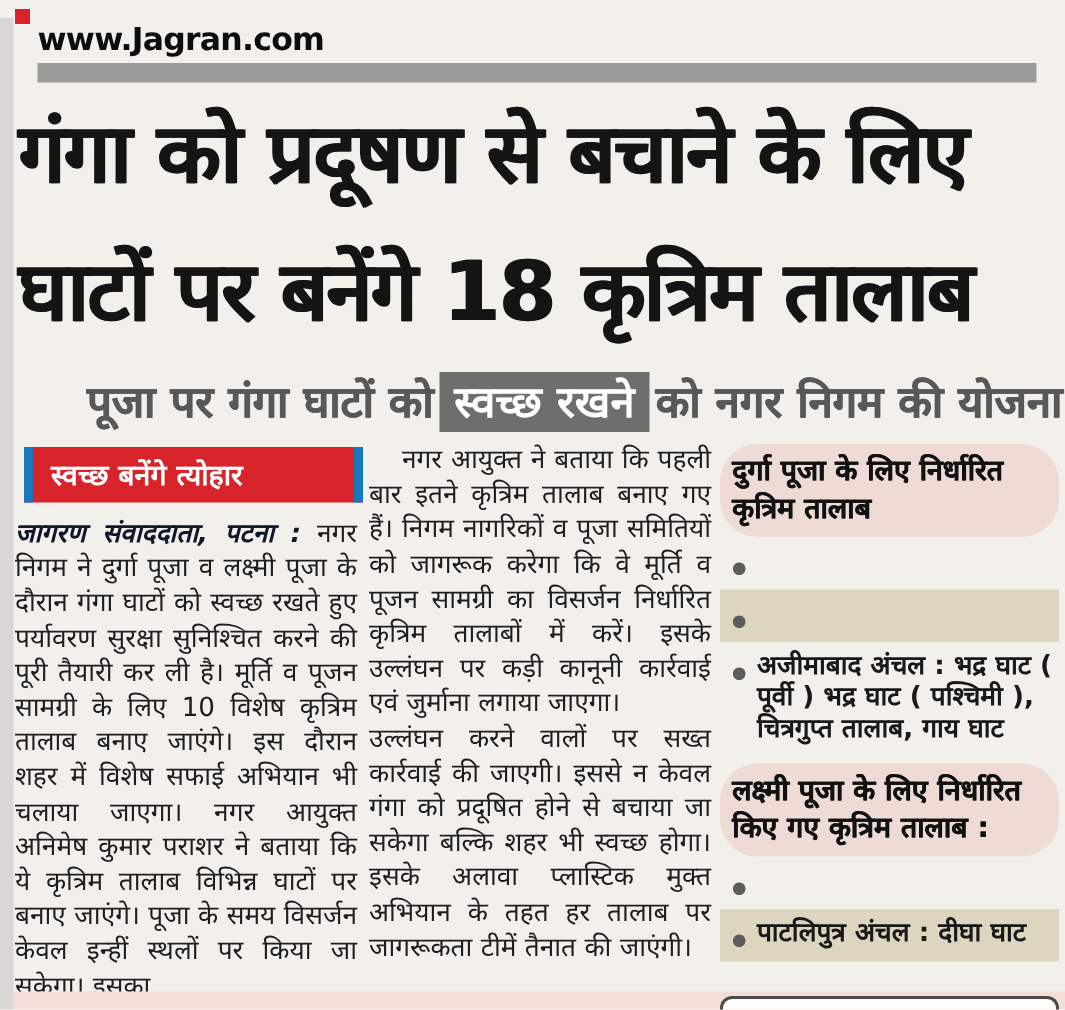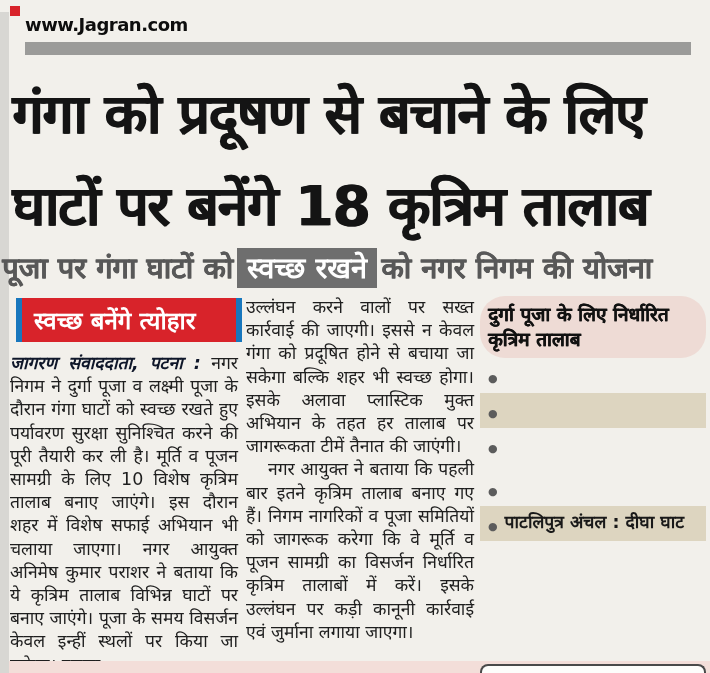--- a/index.html
+++ b/index.html
@@ -13,49 +13,49 @@
   }
   html,body{margin:0;padding:0;}
   body{
     width:710px;height:673px;position:relative;overflow:hidden;
     background:#f2f0eb;
     font-family:"DejaVu Sans","Liberation Sans",sans-serif;
     color:#222;
   }
   .scan-edge{position:absolute;left:0;top:12px;width:9px;height:661px;background:#d8d7d3;}
   .corner-mark{position:absolute;left:10px;top:6px;width:10px;height:10px;background:var(--accent-red);}
-  .site-url{position:absolute;left:25px;top:14px;font-size:18px;font-weight:bold;color:#0d0d0d;letter-spacing:-0.5px;}
+  .site-url{position:absolute;left:25px;top:14px;font-size:21px;font-weight:bold;color:#0d0d0d;letter-spacing:-0.5px;}
   .top-bar{position:absolute;left:25px;top:42px;width:666px;height:13px;background:var(--topbar-gray);}
 
   .headline{
     position:absolute;left:12px;top:56px;width:694px;
     font-size:55px;line-height:92px;font-weight:bold;color:#141414;
-    text-shadow:1.2px 0 0 #141414;letter-spacing:-1px;white-space:nowrap;margin-top:12px;
+    text-shadow:1.2px 0 0 #141414;letter-spacing:-1px;white-space:nowrap;
   }
   .subheadline{
-    position:absolute;left:2px;top:244px;width:696px;
+    position:absolute;left:12px;top:244px;width:696px;
     font-size:29px;line-height:48px;font-weight:bold;color:#585858;
-    text-shadow:0.5px 0 0 #585858;white-space:nowrap;
+    text-shadow:0.5px 0 0 #585858;white-space:nowrap;text-align:right;
   }
   .subheadline .hl{
     background:var(--highlight-gray);color:#ffffff;
     padding:3px 10px;margin:0 4px;text-shadow:none;
   }
 
   .col{position:absolute;top:296px;}
   .col1{left:10px;width:228px;}
   .col2{left:246px;width:228px;}
   .col3{left:480px;width:226px;}
 
   .kicker{
     margin:2px 0 10px 6px;width:202px;
     background:var(--accent-red);
     border-left:6px solid var(--accent-blue);
     border-right:6px solid var(--accent-blue);
-    color:#fff;font-size:24px;font-weight:bold;
+    color:#fff;font-size:19px;font-weight:bold;
     padding:5px 0 6px 12px;white-space:nowrap;
   }
   .bodytext{
     font-size:17.5px;line-height:23.2px;text-align:justify;color:#1e1e1e;
   }
   .bodytext b{color:#0f172a;font-style:italic;}
   .para2{text-indent:22px;margin-top:0;}
   p{margin:0;}
 
   .s-head{
@@ -95,36 +95,38 @@
 
 <div class="subheadline"><span>पूजा पर गंगा घाटों को</span><span class="hl">स्वच्छ रखने</span><span>को नगर निगम की योजना</span>
 </div>
 
 <div class="col col1">
   <div class="kicker">स्वच्छ बनेंगे त्योहार</div>
   <p class="bodytext"><b>जागरण संवाददाता, पटना :</b> <span>नगर निगम ने दुर्गा पूजा व लक्ष्मी पूजा के दौरान गंगा घाटों को स्वच्छ रखते हुए पर्यावरण सुरक्षा सुनिश्चित करने की पूरी तैयारी कर ली है। मूर्ति व पूजन सामग्री के लिए 10 विशेष कृत्रिम तालाब बनाए जाएंगे। इस दौरान शहर में विशेष सफाई अभियान भी चलाया जाएगा। नगर आयुक्त अनिमेष कुमार पराशर ने बताया कि ये कृत्रिम तालाब विभिन्न घाटों पर बनाए जाएंगे। पूजा के समय विसर्जन केवल इन्हीं स्थलों पर किया जा सकेगा। इसका</span></p>
 </div>
 
 <div class="col col2">
+  <p class="bodytext para2">नगर आयुक्त ने बताया कि पहली बार इतने कृत्रिम तालाब बनाए गए हैं। निगम नागरिकों व पूजा समितियों को जागरूक करेगा कि वे मूर्ति व पूजन सामग्री का विसर्जन निर्धारित कृत्रिम तालाबों में करें। इसके उल्लंघन पर कड़ी कानूनी कार्रवाई एवं जुर्माना लगाया जाएगा।</p>
   <p class="bodytext">उल्लंघन करने वालों पर सख्त कार्रवाई की जाएगी। इससे न केवल गंगा को प्रदूषित होने से बचाया जा सकेगा बल्कि शहर भी स्वच्छ होगा। इसके अलावा प्लास्टिक मुक्त अभियान के तहत हर तालाब पर जागरूकता टीमें तैनात की जाएंगी।</p>
-  <p class="bodytext para2">नगर आयुक्त ने बताया कि पहली बार इतने कृत्रिम तालाब बनाए गए हैं। निगम नागरिकों व पूजा समितियों को जागरूक करेगा कि वे मूर्ति व पूजन सामग्री का विसर्जन निर्धारित कृत्रिम तालाबों में करें। इसके उल्लंघन पर कड़ी कानूनी कार्रवाई एवं जुर्माना लगाया जाएगा।</p>
 </div>
 
 <div class="col col3">
   <div class="s-head">दुर्गा पूजा के लिए निर्धारित कृत्रिम तालाब</div>
   <div class="s-item">
     <span class="dot">●</span>
   </div>
   <div class="s-item alt">
     <span class="dot">●</span>
   </div>
   <div class="s-item">
     <span class="dot">●</span>
+    <span>अजीमाबाद अंचल : भद्र घाट ( पूर्वी ) भद्र घाट ( पश्चिमी ), चित्रगुप्त तालाब, गाय घाट</span>
   </div>
   <div class="s-gap"></div>
+  <div class="s-head">लक्ष्मी पूजा के लिए निर्धारित किए गए कृत्रिम तालाब :</div>
   <div class="s-item">
     <span class="dot">●</span>
   </div>
   <div class="s-item alt">
     <span class="dot">●</span>
     <span>पाटलिपुत्र अंचल : दीघा घाट</span>
   </div>
 </div>
 
 <div class="bottom-band"></div>

